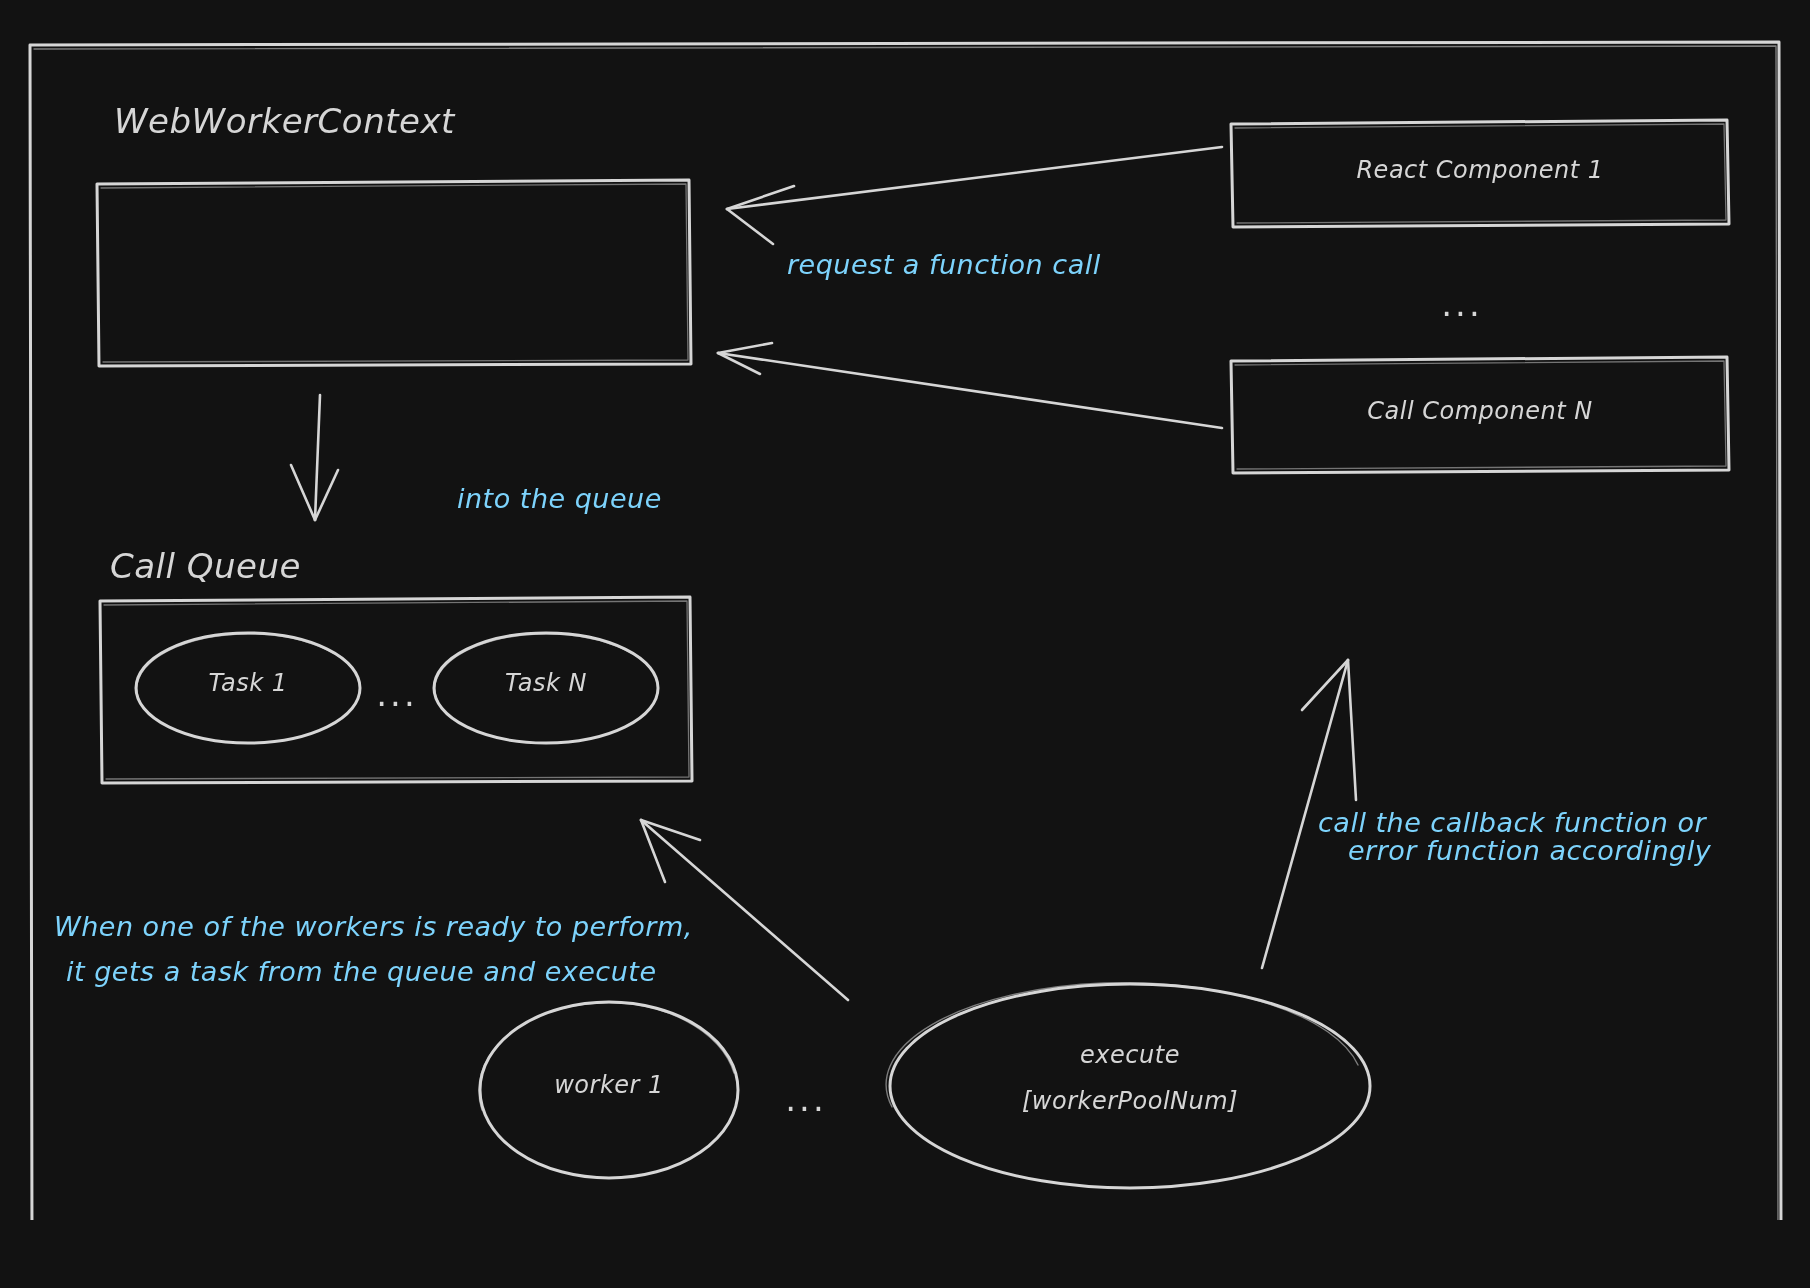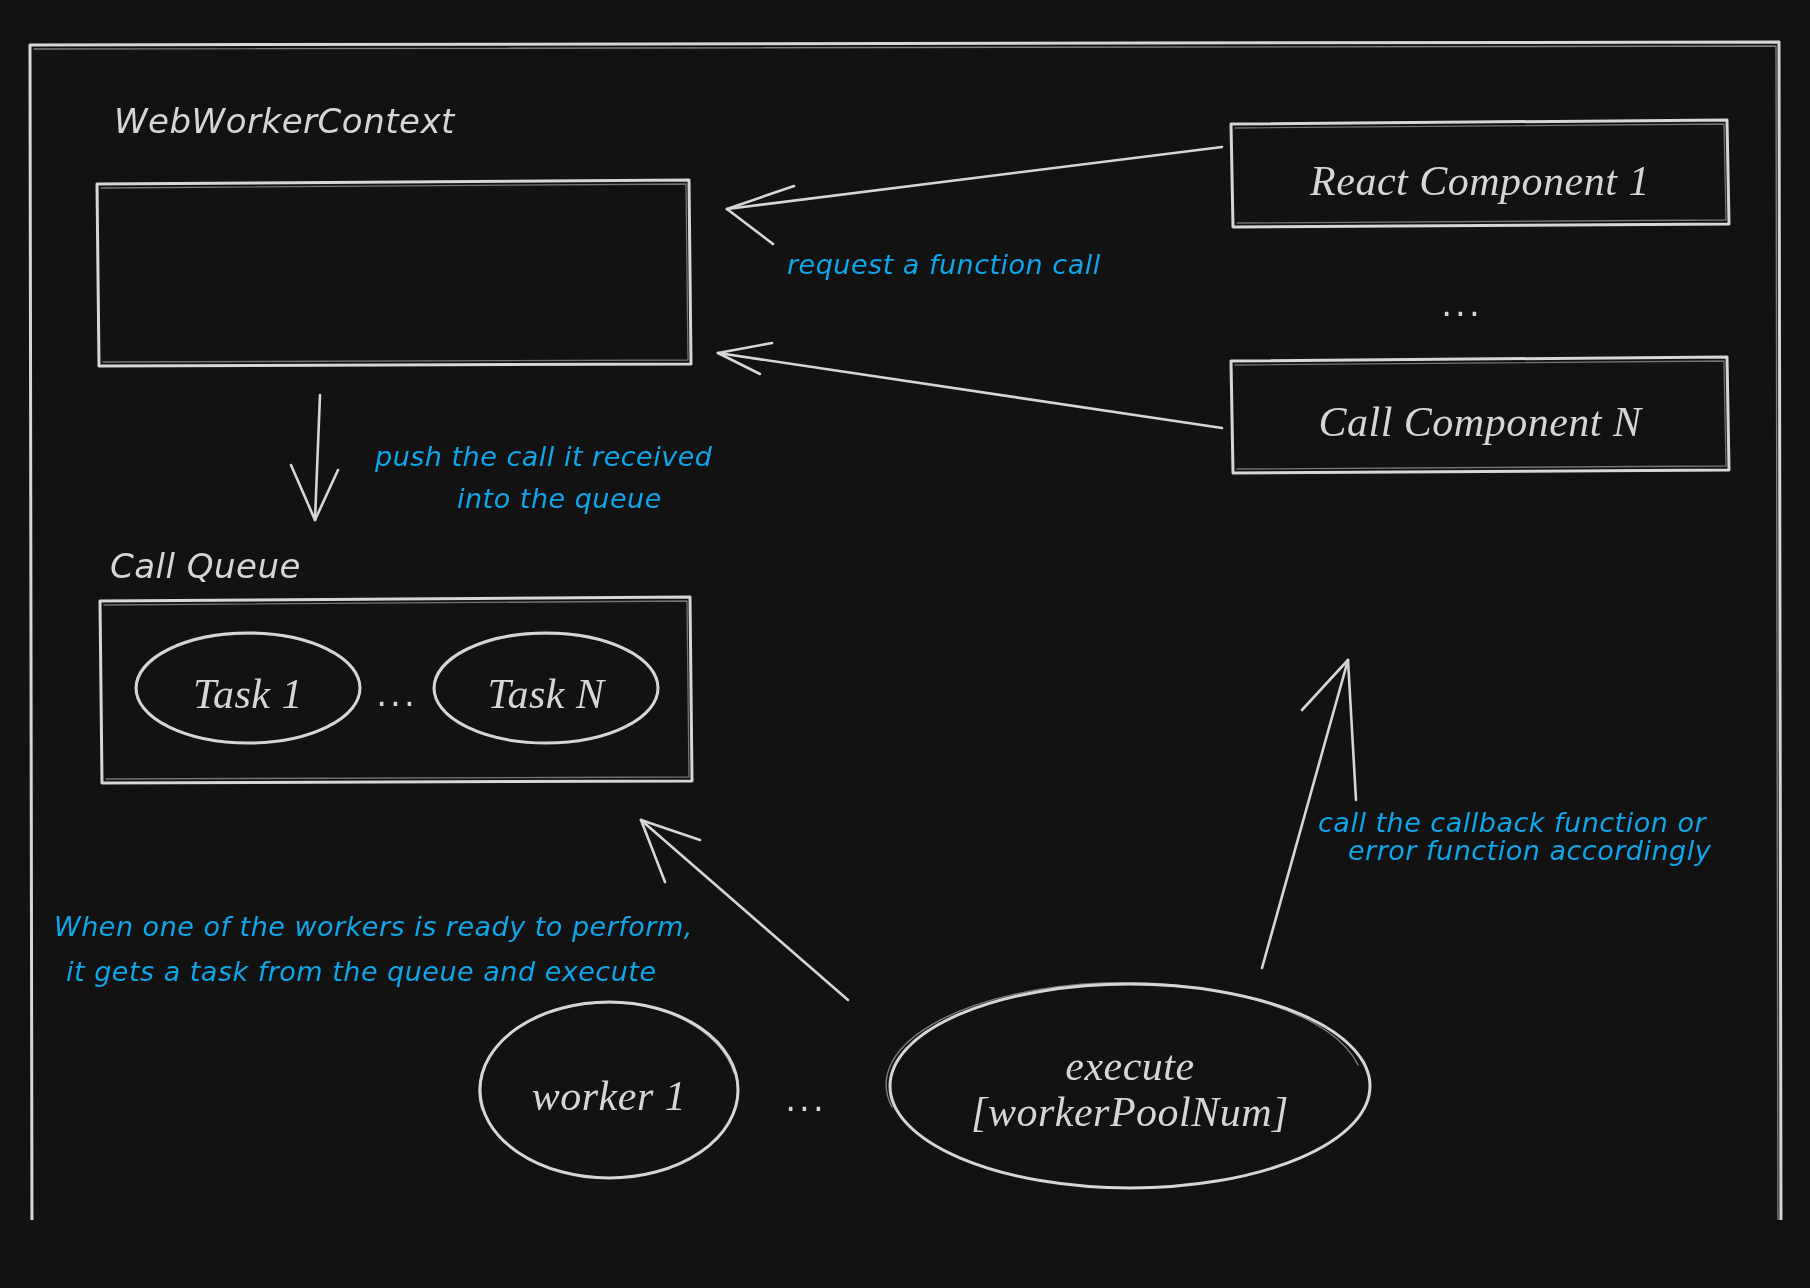--- a/index.html
+++ b/index.html
@@ -24,32 +24,32 @@
   }
   .lbl {
     position: absolute;
     color: #d6d6d6;
     white-space: pre;
     line-height: 1.25;
     letter-spacing: 0.5px;
     font-family: "DejaVu Sans", sans-serif;
   }
   .lbl.green {
-    color: #0ea5e9;
+    color: #7dd3fc;
   }
   .center {
     text-align: center;
     transform: translateX(-50%);
   }
   .hand {
     font-style: italic;
     font-weight: 400;
   }
   .big { font-size: 34px; }
-  .mid { font-size: 42px; font-family: Liberation Serif, serif; }
+  .mid { font-size: 24px; }
   .note { font-size: 27px; }
   .dots { font-size: 34px; color: #d6d6d6; letter-spacing: 3px; }
 </style>
 </head>
 <body>
 
 <div id="canvas">
 
   <svg class="layer" viewBox="0 0 1810 1288">
     <g fill="none" stroke="#d6d6d6" stroke-linecap="round" stroke-linejoin="round">
@@ -152,21 +152,20 @@
   <div class="lbl hand mid center" style="left:609px; top:1070px;">worker 1</div>
 
   <div class="lbl dots center" style="left:806px; top:1078px;">...</div>
 
   <div class="lbl hand mid center" style="left:1130px; top:1040px;">execute</div>
 
   <div class="lbl hand mid center" style="left:1130px; top:1086px;">[workerPoolNum]</div>
 
   <div class="lbl hand note green" style="left:787px; top:248px;">request a function call</div>
 
-  <div class="lbl hand note green" style="left:375px; top:440px;">push the call it received</div>
 
   <div class="lbl hand note green" style="left:457px; top:482px;">into the queue</div>
 
   <div class="lbl hand note green" style="left:54px; top:910px;">When one of the workers is ready to perform,</div>
 
   <div class="lbl hand note green" style="left:66px; top:955px;">it gets a task from the queue and execute</div>
 
   <div class="lbl hand note green" style="left:1318px; top:806px;font-style:italic;">call the callback function or</div>
 
   <div class="lbl hand note green" style="left:1348px; top:834px;">error function accordingly</div>

